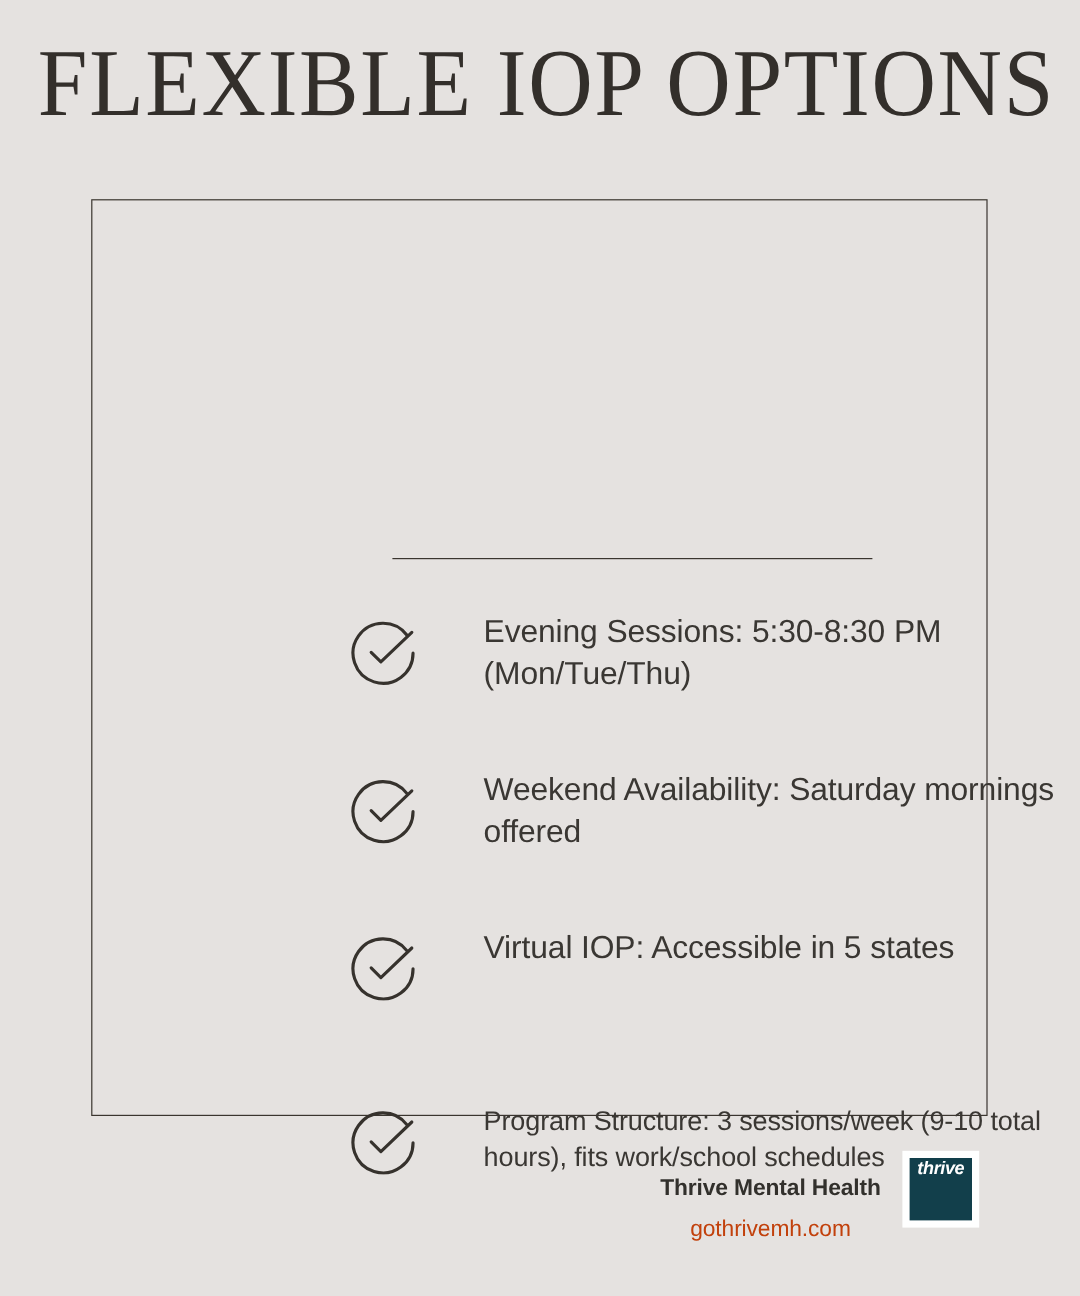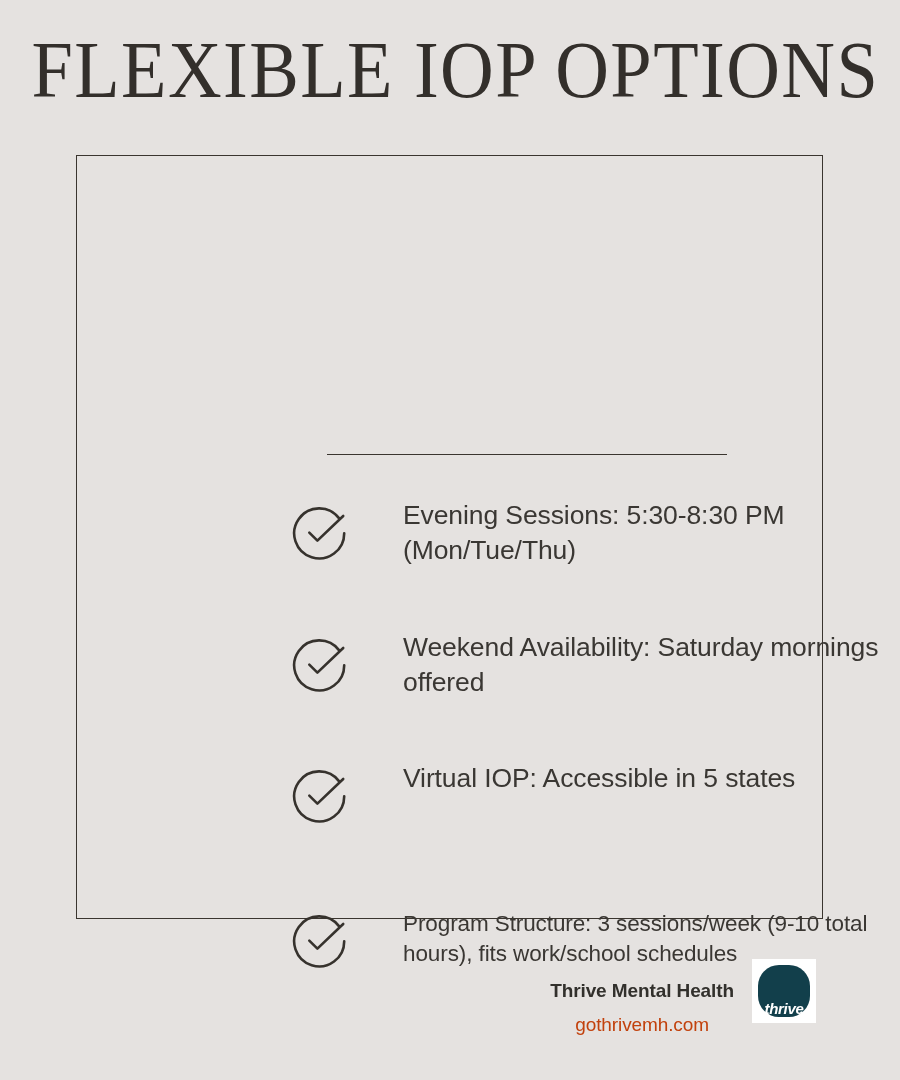--- a/index.html
+++ b/index.html
@@ -36,21 +36,21 @@
     font-weight: 400;
     transform: scaleX(0.93);
     transform-origin: 450px 50%;
     white-space: nowrap;
   }
 
   
   .card {
     position: absolute;
     left: 76px;
-    top: 155px;
+    top: 166px;
     width: 745px;
     height: 762px;
     border: 1.4px solid #3a352f;
     box-sizing: content-box;
   }
 
   .divider {
     position: absolute;
     left: 250px;
     top: 298px;
@@ -149,23 +149,22 @@
     display: flex;
     align-items: center;
     justify-content: center;
     box-sizing: border-box;
   }
   .logo-inner {
     width: 52px;
     height: 52px;
     background: #123f4b;
     display: flex;
-    align-items: flex-end;
+    align-items: flex-start;
     justify-content: center;
-    border-radius: 21px;
   }
   .logo-word {
     color: #ffffff;
     font-size: 15px;
     font-weight: bold;
     font-style: italic;
     letter-spacing: -0.3px;
   }
 </style>
 </head>

